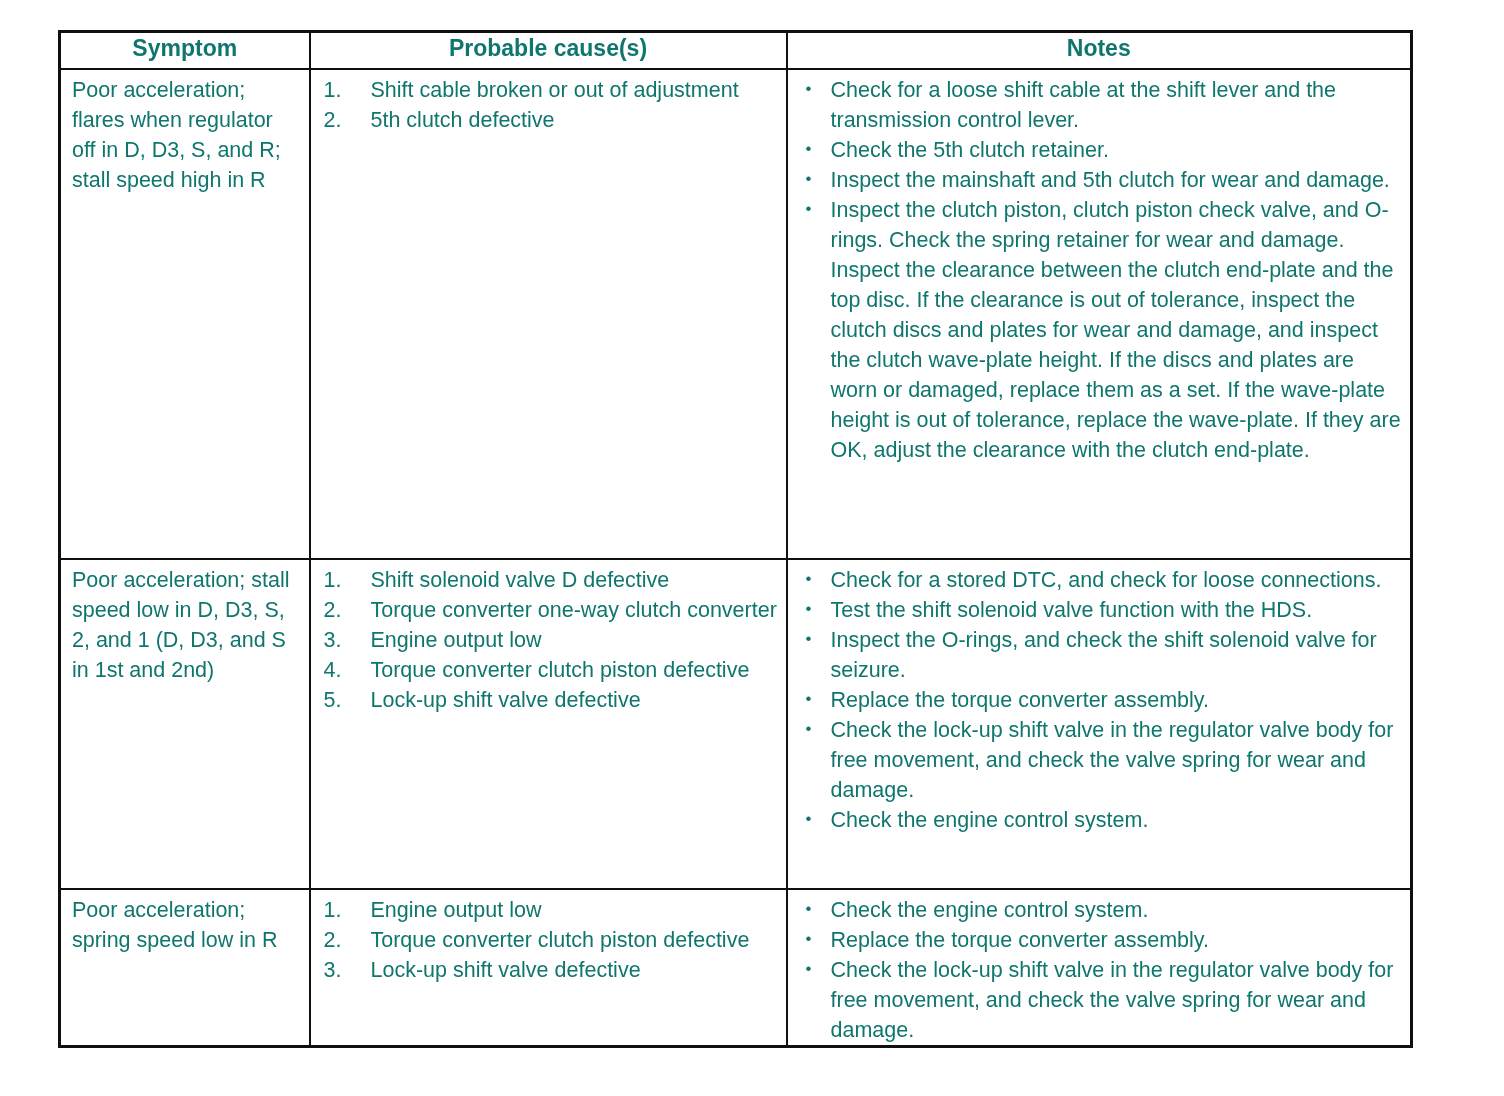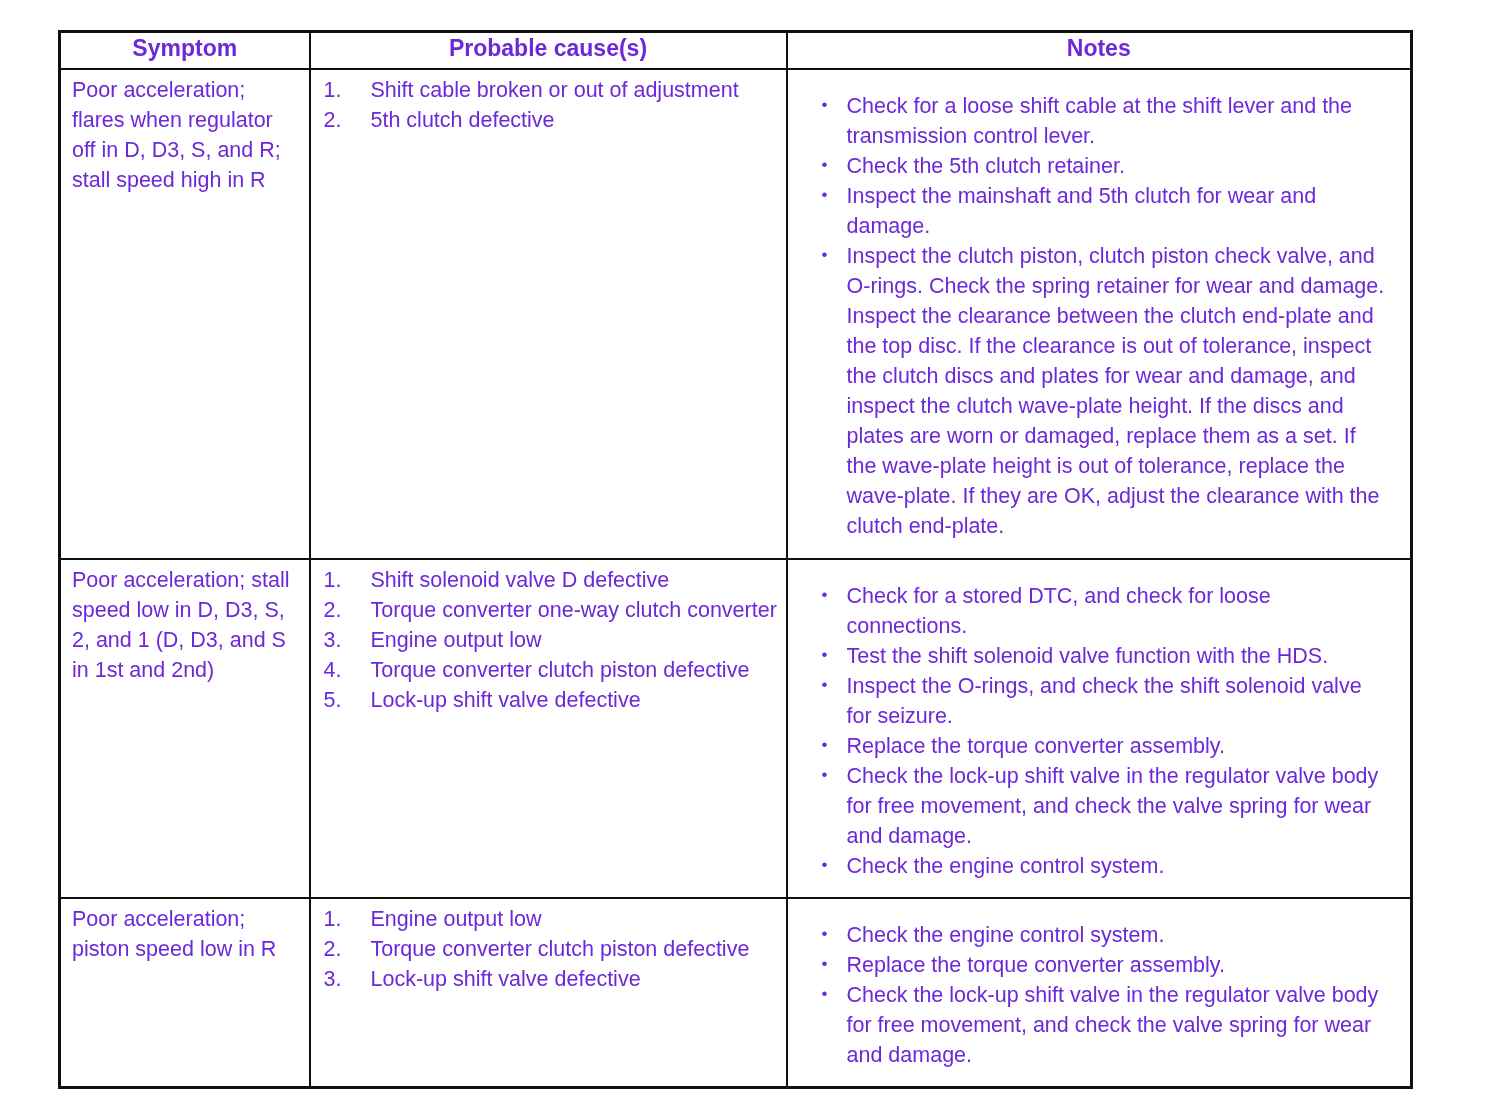--- a/index.html
+++ b/index.html
@@ -6,21 +6,21 @@
     margin: 0;
     padding: 0;
     background: #ffffff;
   }
   .page {
     position: relative;
     width: 1504px;
     height: 1096px;
     background: #ffffff;
     font-family: "Liberation Sans", sans-serif;
-    color: #6d28d9;
+    color: #0f766e;
     border-radius: 29px;
   }
   table.ts {
     position: absolute;
     left: 58px;
     top: 30px;
     width: 1352px;
     border-collapse: collapse;
     table-layout: fixed;
     border: 3px solid #101010;
@@ -66,21 +66,21 @@
   }
   ol.causes-list li::before {
     content: counter(causenum) ".";
     position: absolute;
     left: 0;
     top: 0;
   }
 
   td.notes { padding: 0; }
   ul.notes-list {
-    margin: 16px;
+    margin: 0;
     padding: 5px 8px 0 17px;
     list-style: none;
   }
   ul.notes-list li {
     position: relative;
     padding-left: 26px;
   }
   ul.notes-list li::before {
     content: "\2022";
     position: absolute;
@@ -140,21 +140,21 @@
               <li>Check for a stored DTC, and check for loose connections.</li>
               <li>Test the shift solenoid valve function with the HDS.</li>
               <li>Inspect the O-rings, and check the shift solenoid valve for seizure.</li>
               <li>Replace the torque converter assembly.</li>
               <li>Check the lock-up shift valve in the regulator valve body for free movement, and check the valve spring for wear and damage.</li>
               <li>Check the engine control system.</li>
             </ul>
         </td>
       </tr>
       <tr class="row-2">
-        <td class="symptom">Poor acceleration; piston speed low in R</td>
+        <td class="symptom">Poor acceleration; spring speed low in R</td>
         <td class="causes">
           <ol class="causes-list">
               <li>Engine output low</li>
               <li>Torque converter clutch piston defective</li>
               <li>Lock-up shift valve defective</li>
             </ol>
         </td>
         <td class="notes">
           <ul class="notes-list">
               <li>Check the engine control system.</li>

